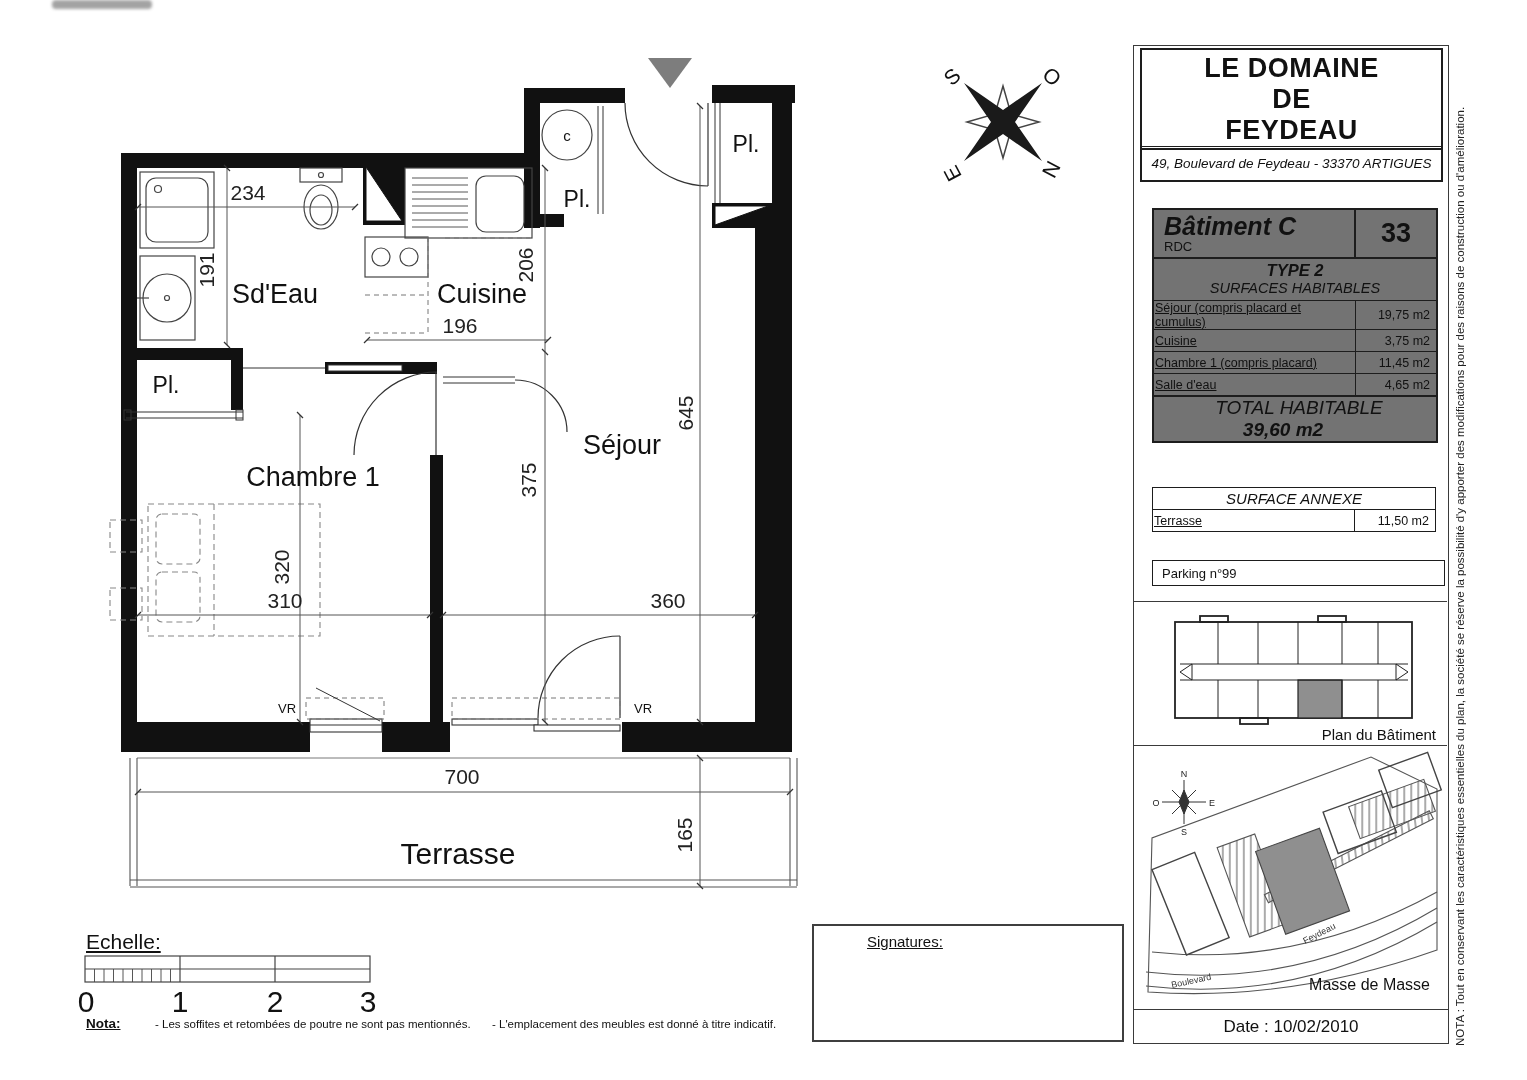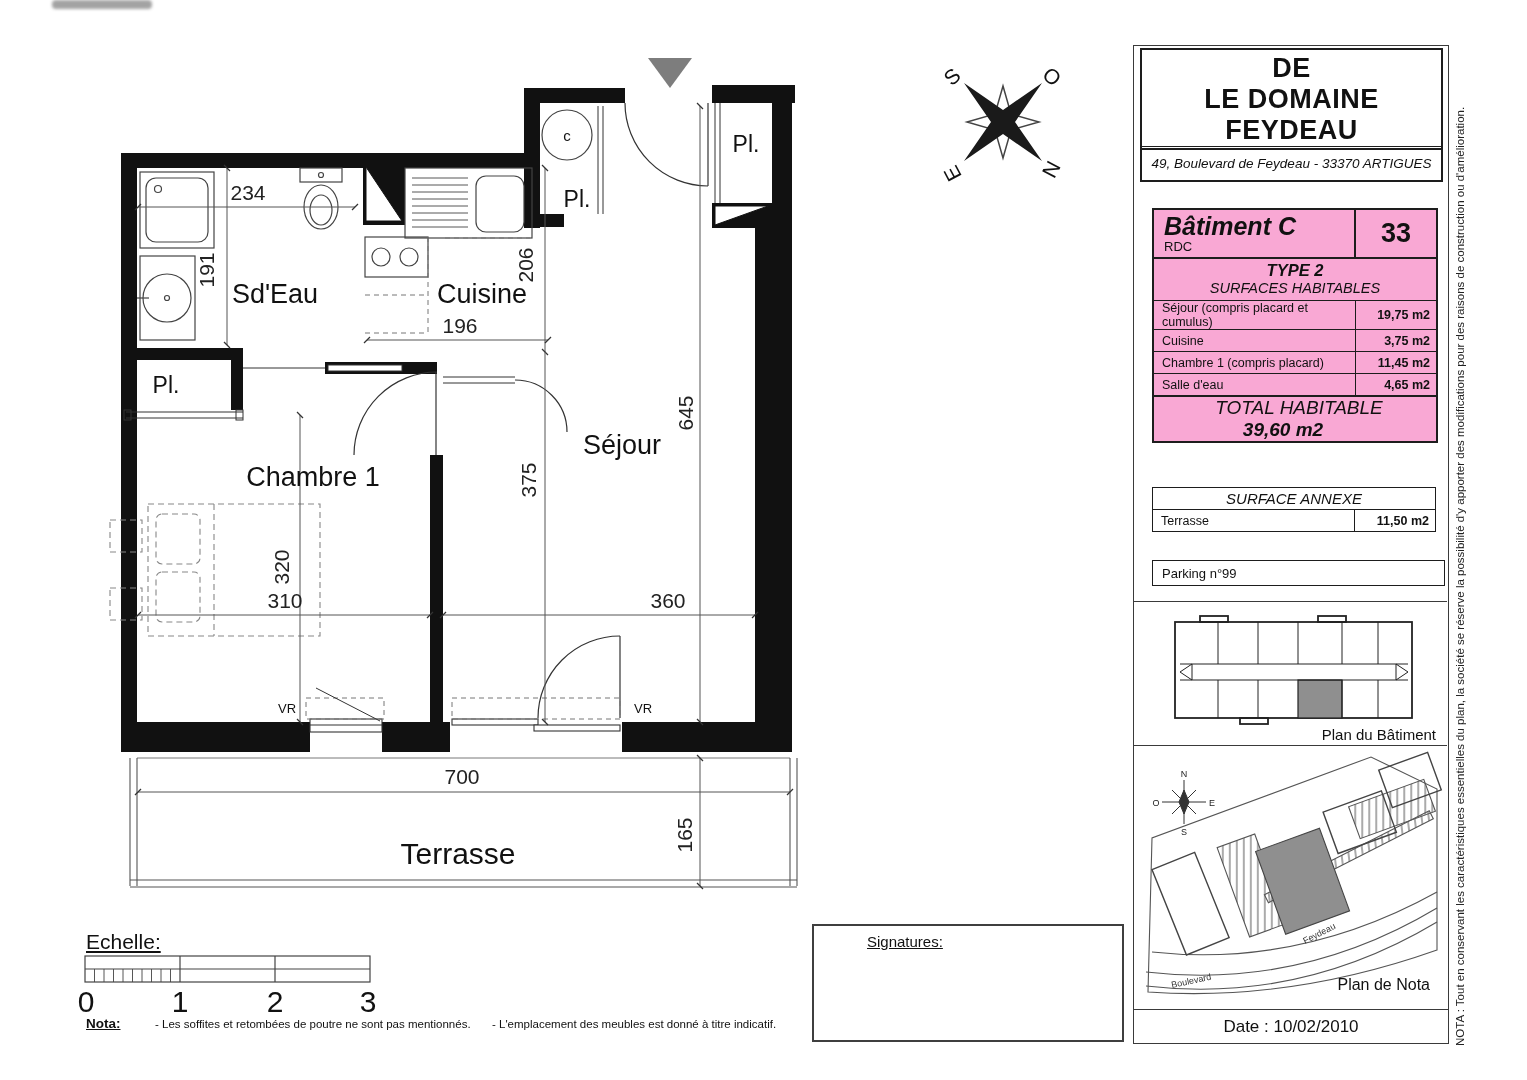--- a/index.html
+++ b/index.html
@@ -9,33 +9,33 @@
   .abs{position:absolute;}
   .smudge{left:52px;top:0;width:100px;height:9px;background:#4a4a4a;opacity:.5;filter:blur(1.5px);border-radius:4px;}
   
   .col-border{left:1133px;top:45px;width:314px;height:997px;border:1.5px solid #3a3a3a;}
   .sep{left:1133px;width:314px;height:0;border-top:1.5px solid #3a3a3a;}
   .title-box{left:1140px;top:48px;width:299px;height:98px;border:2px solid #1d1d1d;
              display:flex;flex-direction:column;justify-content:center;text-align:center;
              font-weight:bold;font-size:27px;line-height:31px;letter-spacing:.5px;}
   .address-box{left:1140px;top:146px;width:299px;height:33px;border:2px solid #1d1d1d;border-top-width:1px;
              display:flex;align-items:center;justify-content:center;font-style:italic;font-size:13.5px;}
-  .surf-box{left:1152px;top:208px;width:282px;border:2px solid #1d1d1d;background:#f9a8d4;}
+  .surf-box{left:1152px;top:208px;width:282px;border:2px solid #1d1d1d;background:#737373;}
   .surf-head{display:flex;min-height:47px;}
   .surf-head-left{flex:1;padding:3px 0 2px 10px;}
   .bat-name{font-weight:bold;font-style:italic;font-size:25px;line-height:26px;}
   .bat-floor{font-size:13px;line-height:15px;}
   .bat-num{width:80px;border-left:2px solid #1d1d1d;display:flex;align-items:center;justify-content:center;
            font-weight:bold;font-size:27px;}
   .type-row{border-top:2px solid #1d1d1d;text-align:center;padding:2px 0 3px;}
   .type-label{font-weight:bold;font-style:italic;font-size:16.5px;line-height:19px;}
   .surf-title{font-style:italic;font-size:14.5px;line-height:17px;}
   .surf-row{border-top:1.5px solid #1d1d1d;display:flex;align-items:center;min-height:21px;font-size:12.5px;}
-  .surf-row .lbl{flex:1;padding-left:8px;}
-  .surf-row .val{width:74px;border-left:1.5px solid #1d1d1d;text-align:right;padding-right:6px;align-self:stretch;display:flex;align-items:center;justify-content:flex-end;font-weight:bold;}
+  .surf-row .lbl{flex:1;padding-left:1px;text-decoration:underline;}
+  .surf-row .val{width:74px;border-left:1.5px solid #1d1d1d;text-align:right;padding-right:6px;align-self:stretch;display:flex;align-items:center;justify-content:flex-end;}
   .total-row{border-top:2px solid #1d1d1d;display:flex;align-items:center;min-height:30px;font-style:italic;font-size:19px;flex-direction:column;}
   .total-row .lbl{flex:1;padding-left:8px;}
   .total-row .val{font-weight:bold;padding-right:24px;}
   .annexe-box{left:1152px;top:487px;width:282px;border:1.5px solid #1d1d1d;}
   .annexe-head{text-align:center;font-style:italic;font-size:15px;padding:2px 0;}
   .parking-box{left:1152px;top:560px;width:282px;height:24px;border:1.5px solid #1d1d1d;
                font-size:13px;display:flex;align-items:center;padding-left:9px;}
   .caption{font-size:15px;text-align:right;}
   .date-box{left:1133px;top:1009px;width:314px;height:33px;border:1.5px solid #3a3a3a;
             display:flex;align-items:center;justify-content:center;font-size:17px;}
@@ -299,22 +299,22 @@
         <text x="1305" y="944" transform="rotate(-27 1305 944)">Feydeau</text>
       </g>
     </g>
   </svg>
 
   <div class="abs col-border"></div>
   <div class="abs sep" style="top:601px"></div>
   <div class="abs sep" style="top:745px"></div>
 
   <div class="abs title-box">
+    <div>LE DOMAINE</div>
     <div>DE</div>
-    <div>LE DOMAINE</div>
     <div>FEYDEAU</div>
   </div>
   <div class="abs address-box">49, Boulevard de Feydeau - 33370 ARTIGUES</div>
 
   <div class="abs surf-box">
     <div class="surf-head">
       <div class="surf-head-left">
         <div class="bat-name">Bâtiment C</div>
         <div class="bat-floor">RDC</div>
       </div>
@@ -350,21 +350,21 @@
     <div class="annexe-head">SURFACE ANNEXE</div>
     <div class="surf-row">
       <div class="lbl">Terrasse</div>
       <div class="val">11,50 m2</div>
     </div>
   </div>
 
   <div class="abs parking-box">Parking n°99</div>
 
   <div class="abs caption" style="left:1240px;top:726px;width:196px;">Plan du Bâtiment</div>
-  <div class="abs caption" style="left:1240px;top:976px;width:190px;font-size:16px;">Plan de Nota</div>
+  <div class="abs caption" style="left:1240px;top:976px;width:190px;font-size:16px;">Masse de Masse</div>
 
   <div class="abs date-box">Date : 10/02/2010</div>
 
   <div class="abs side-note">NOTA : Tout en conservant les caractéristiques essentielles du plan, la société se réserve la possibilité d'y apporter des modifications pour des raisons de construction ou d'amélioration.</div>
 
   <div class="abs echelle-label">Echelle:</div>
   <div class="abs nota-label">Nota:</div>
   <div class="abs nota-item1">- Les soffites et retombées de poutre ne sont pas mentionnés.</div>
   <div class="abs nota-item2">- L'emplacement des meubles est donné à titre indicatif.</div>
 

